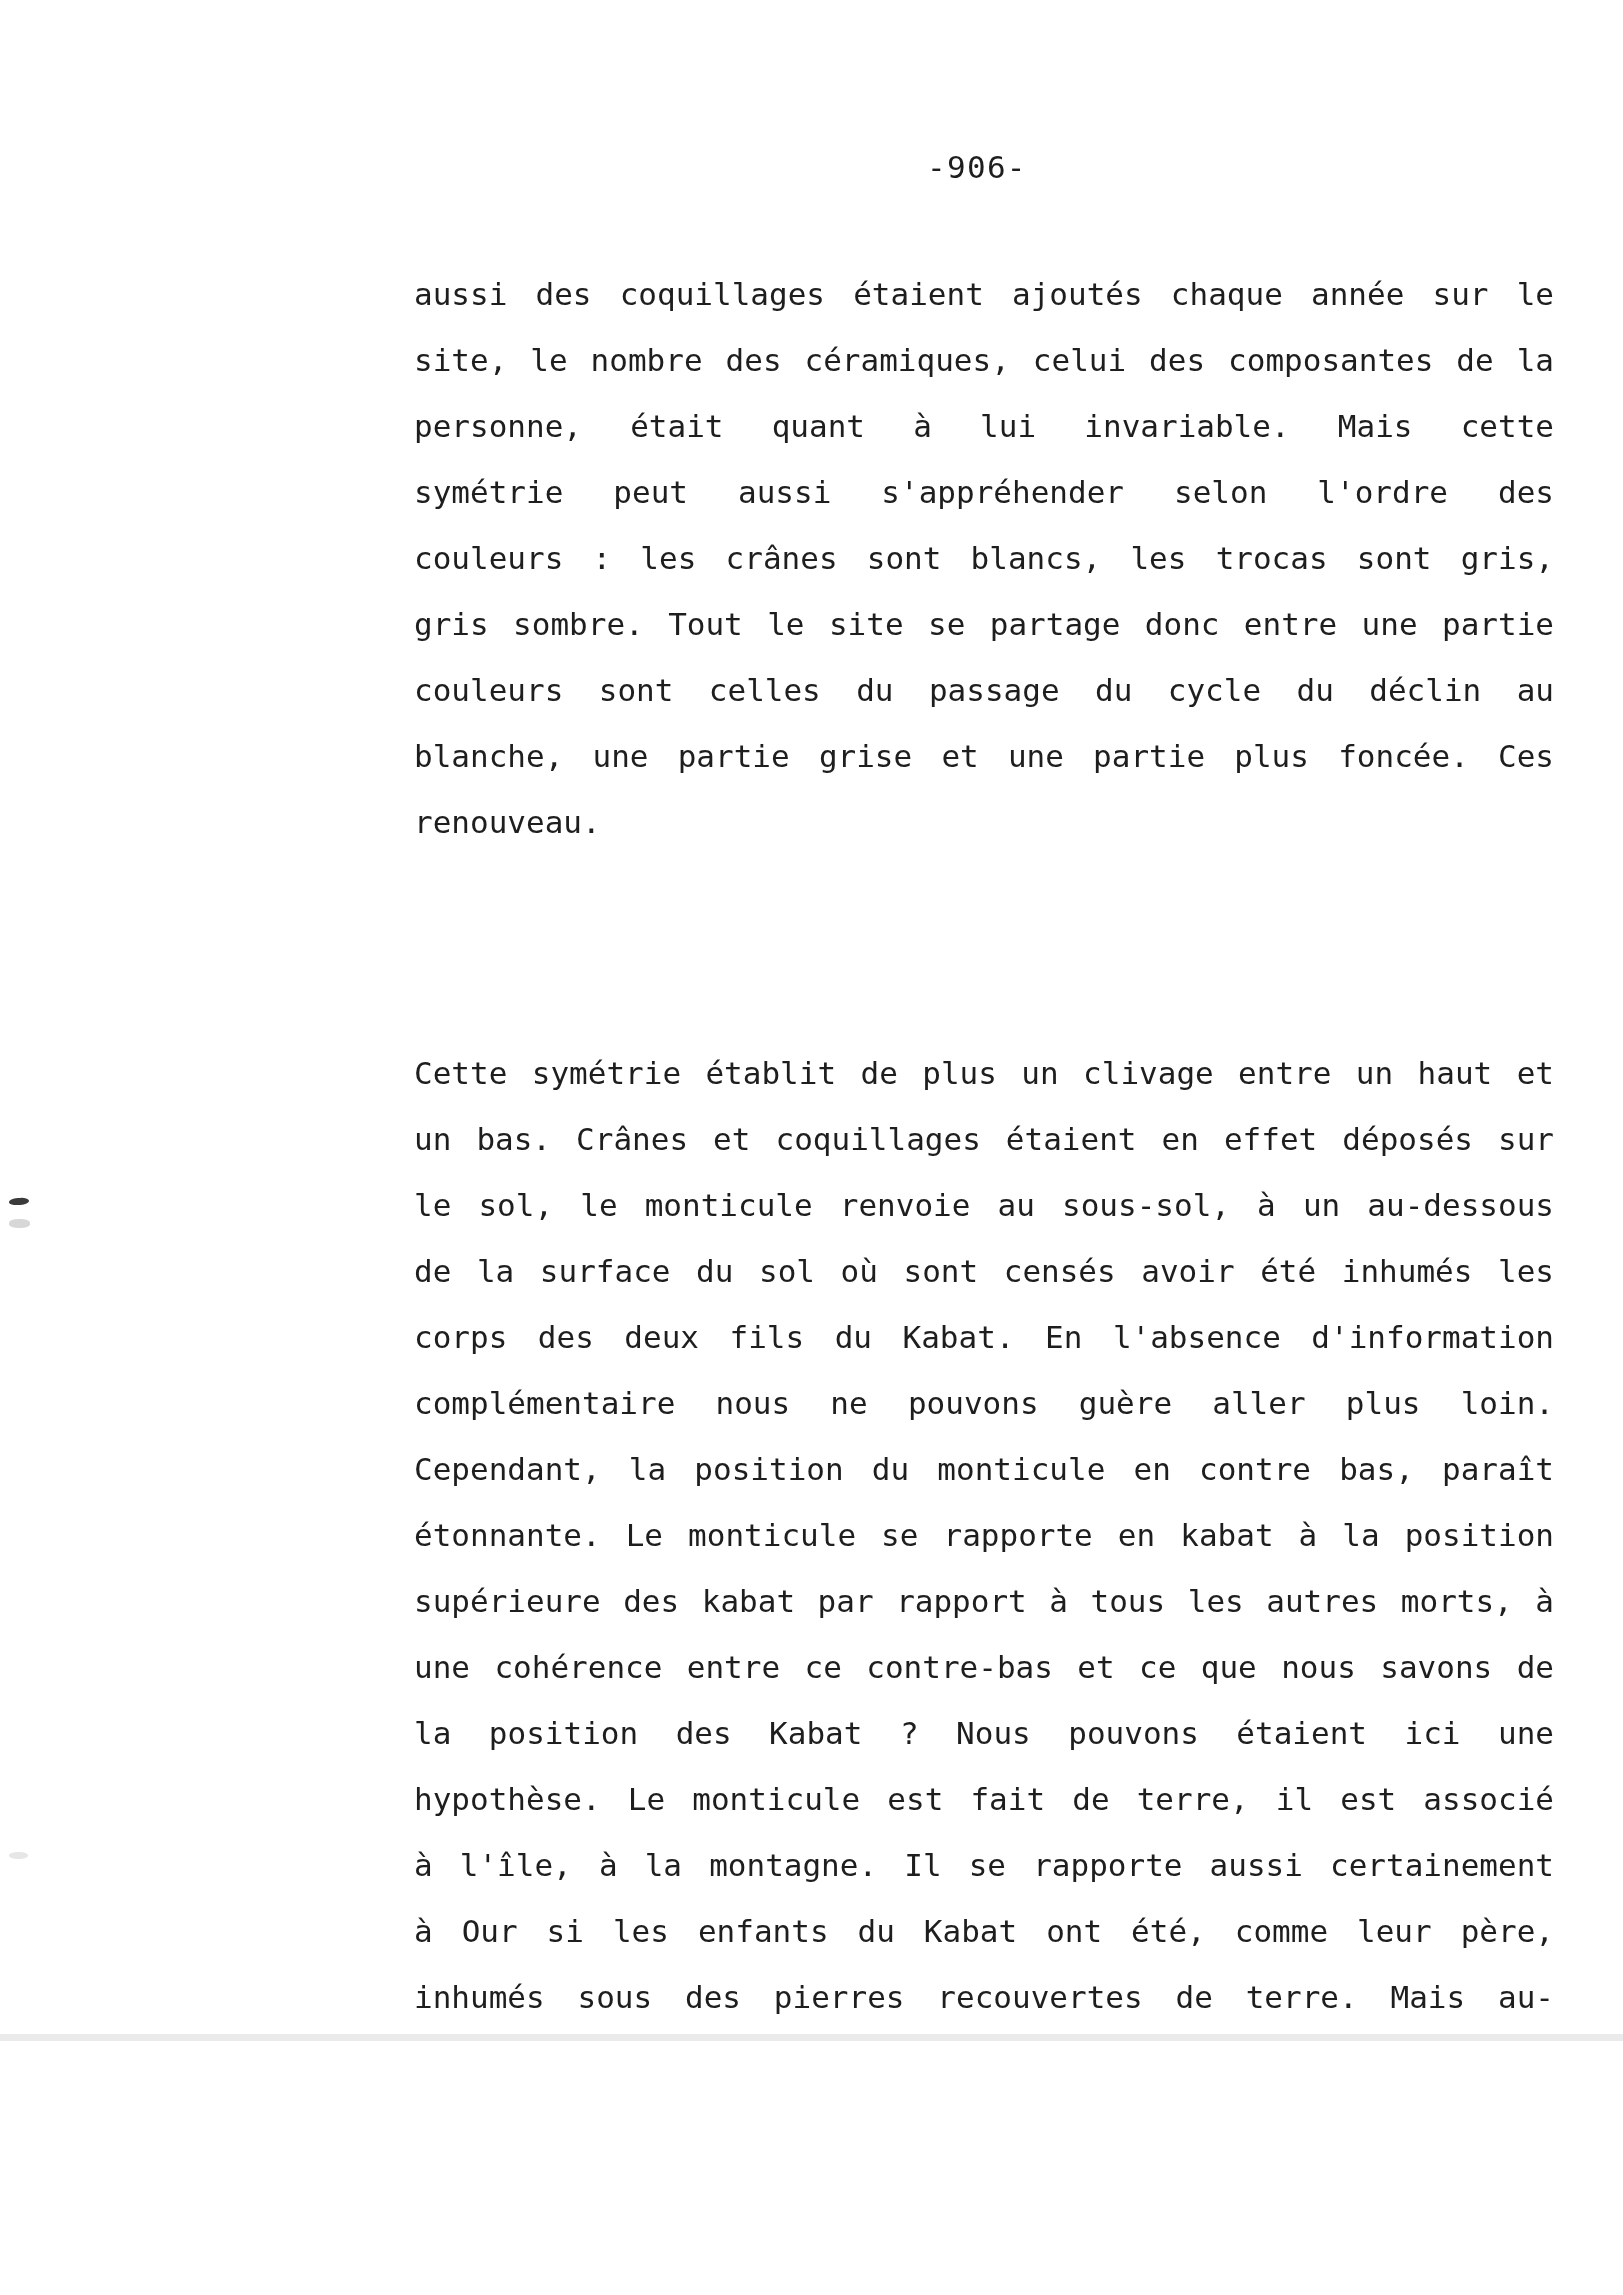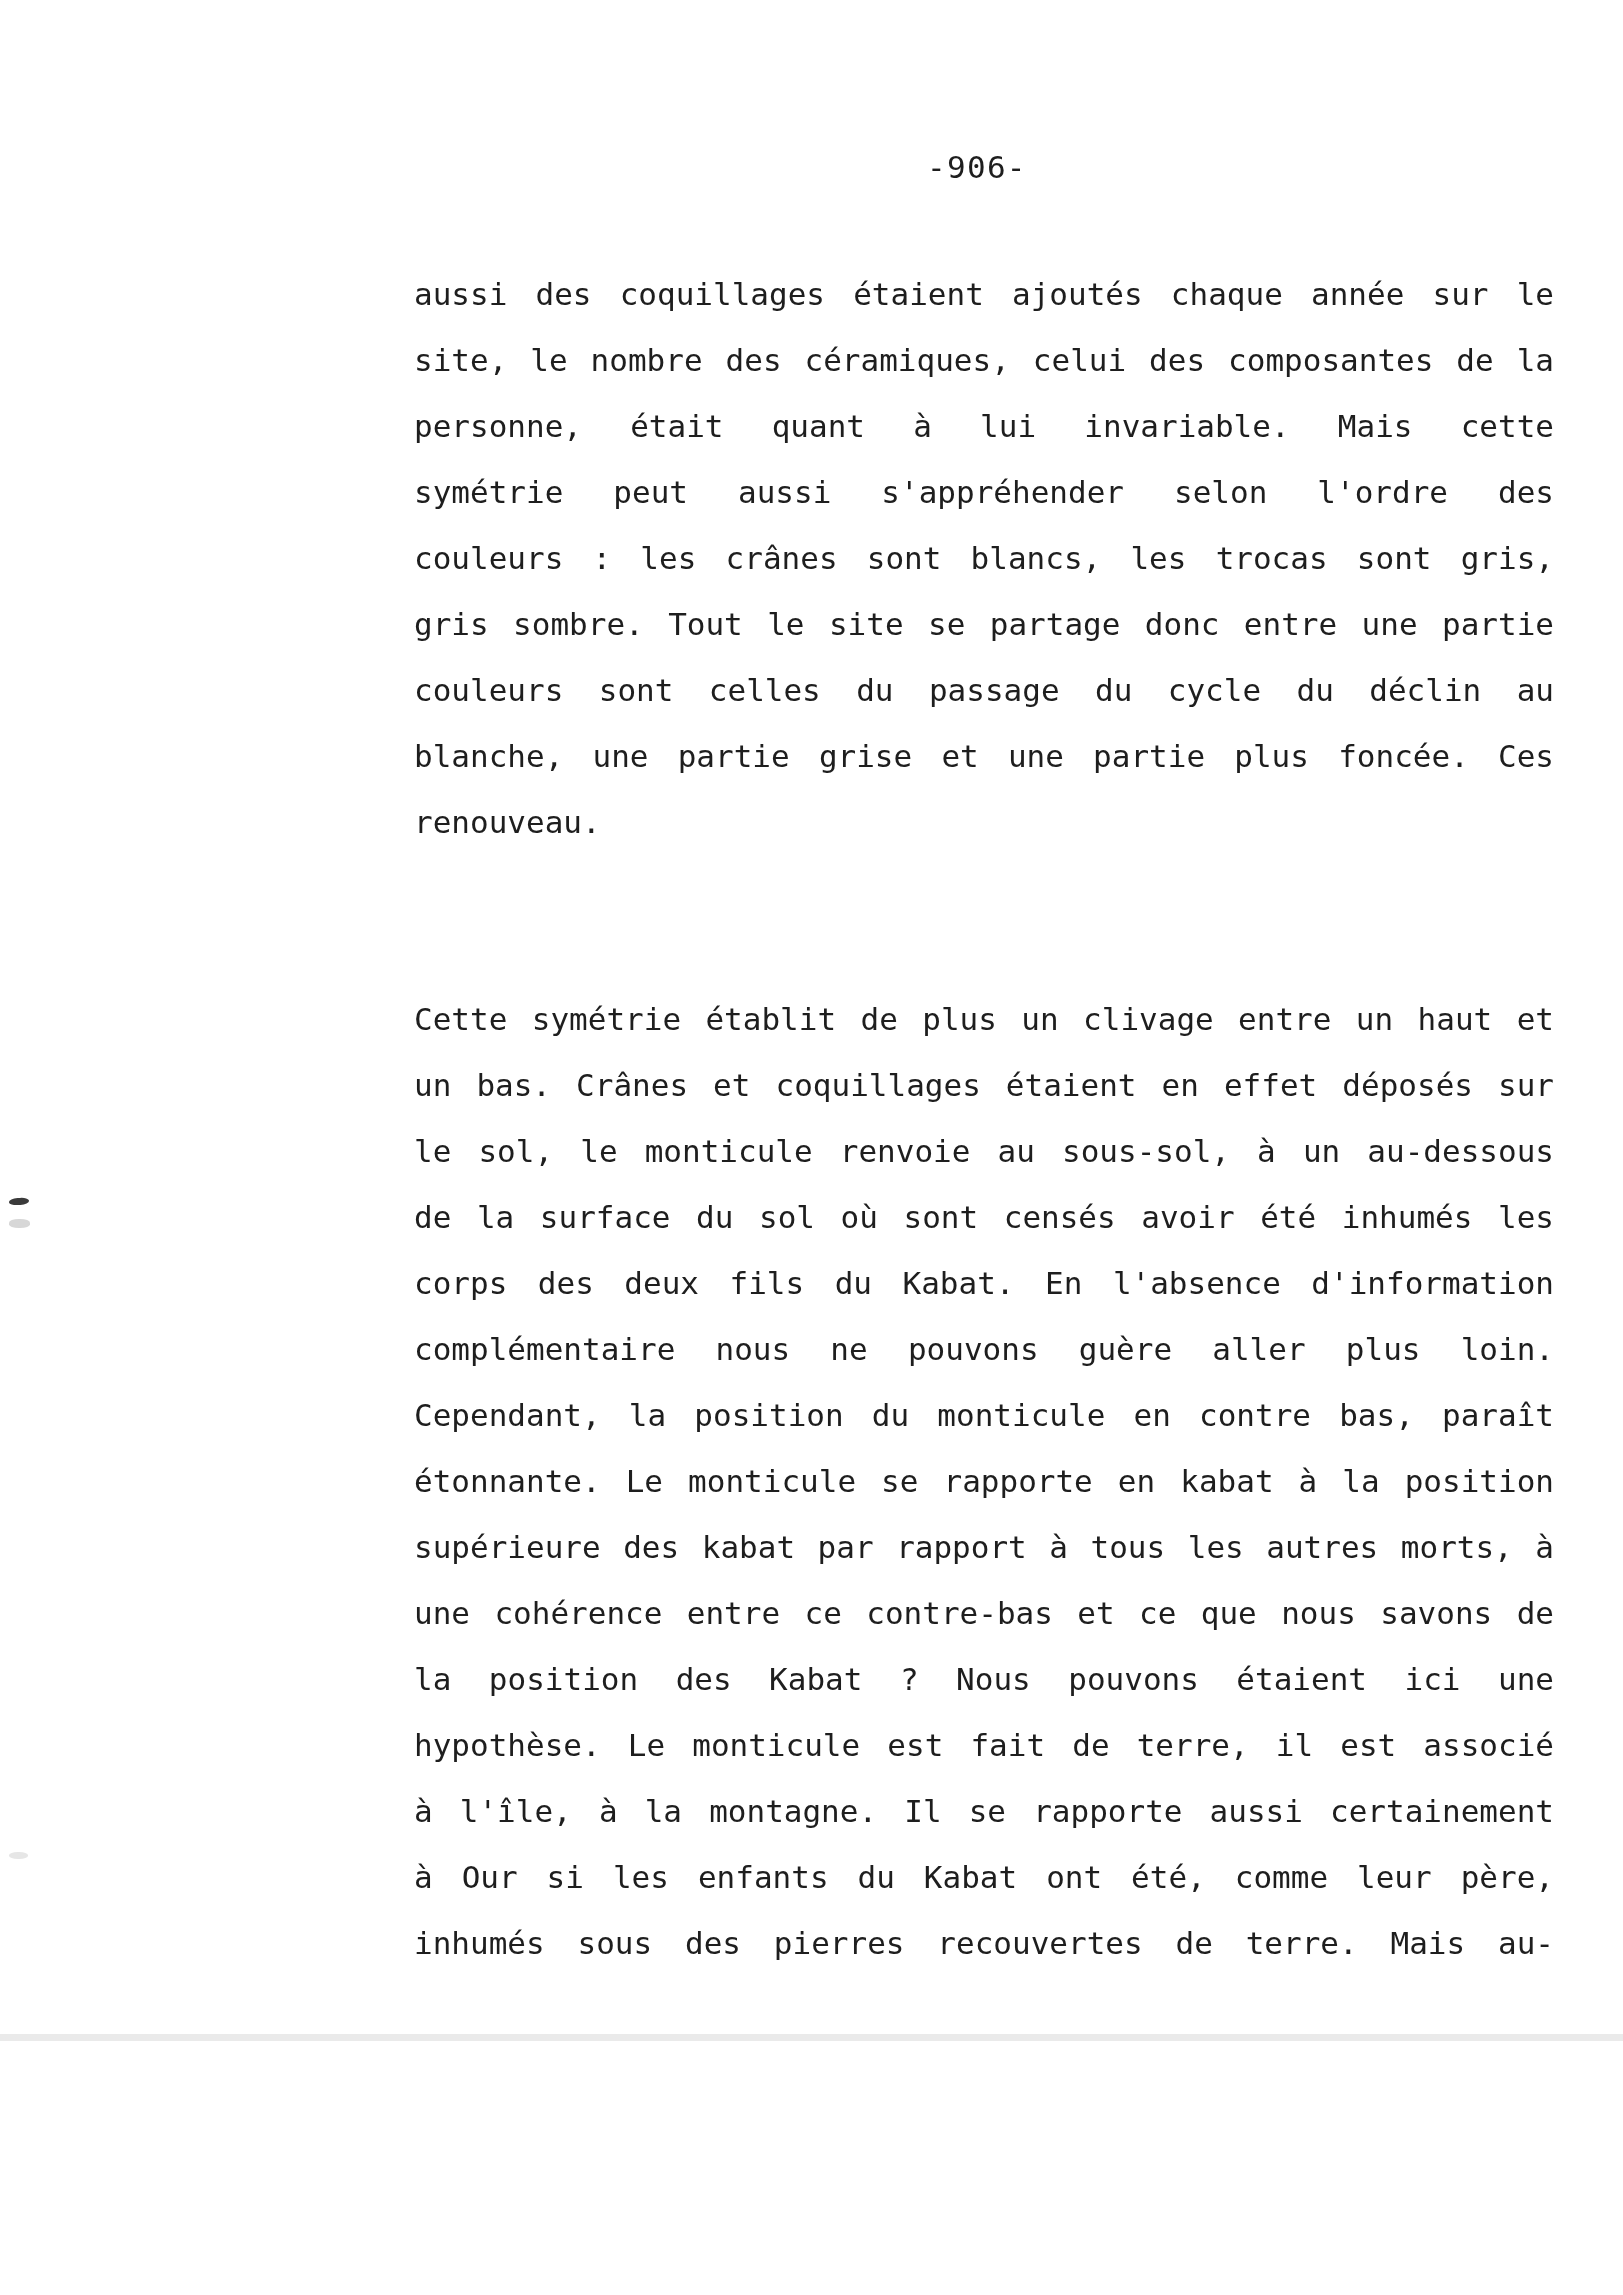--- a/index.html
+++ b/index.html
@@ -20,21 +20,21 @@
     letter-spacing: 1.3px;
     white-space: nowrap;
   }
   .text-block {
     position: absolute;
     left: 386px;
     width: 1140px;
     margin-left: 28px;
   }
   .para-1 { top: 261px; }
-  .para-2 { top: 986px; }
+  .para-2 { top: 1040px; }
   .line {
     height: 66px;
     line-height: 66px;
     font-size: 31px;
     text-align: justify;
     text-align-last: justify;
     white-space: normal;
     word-spacing: 1.3px;
   }
   .line.para-end {

